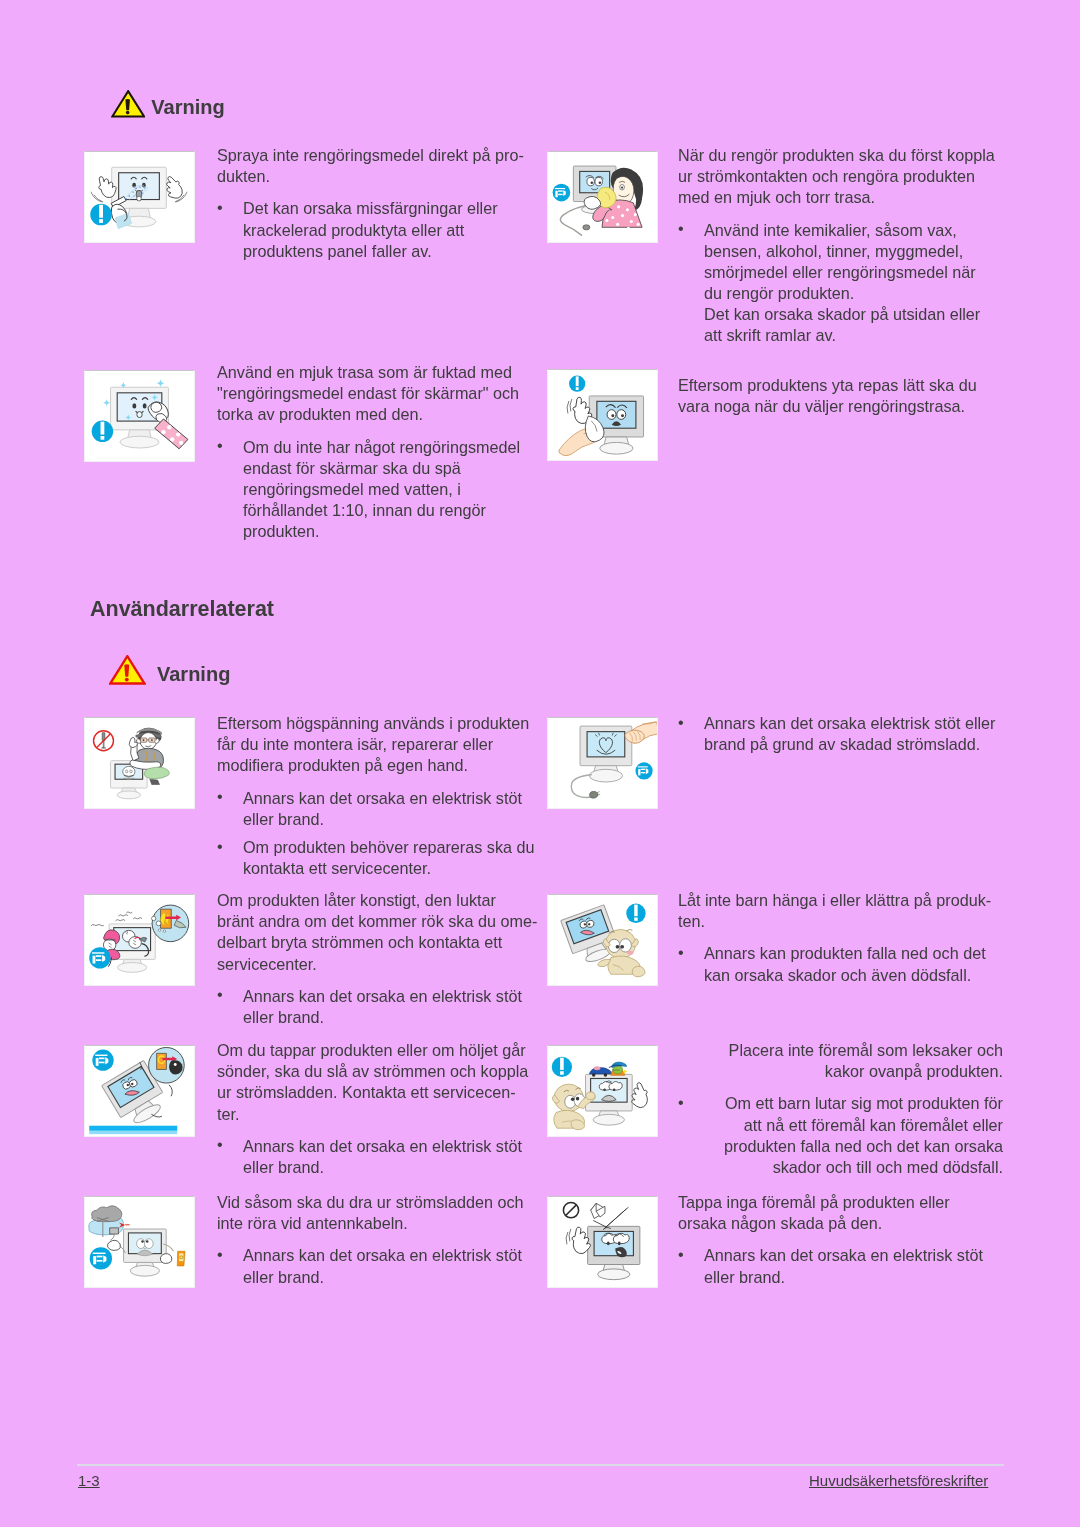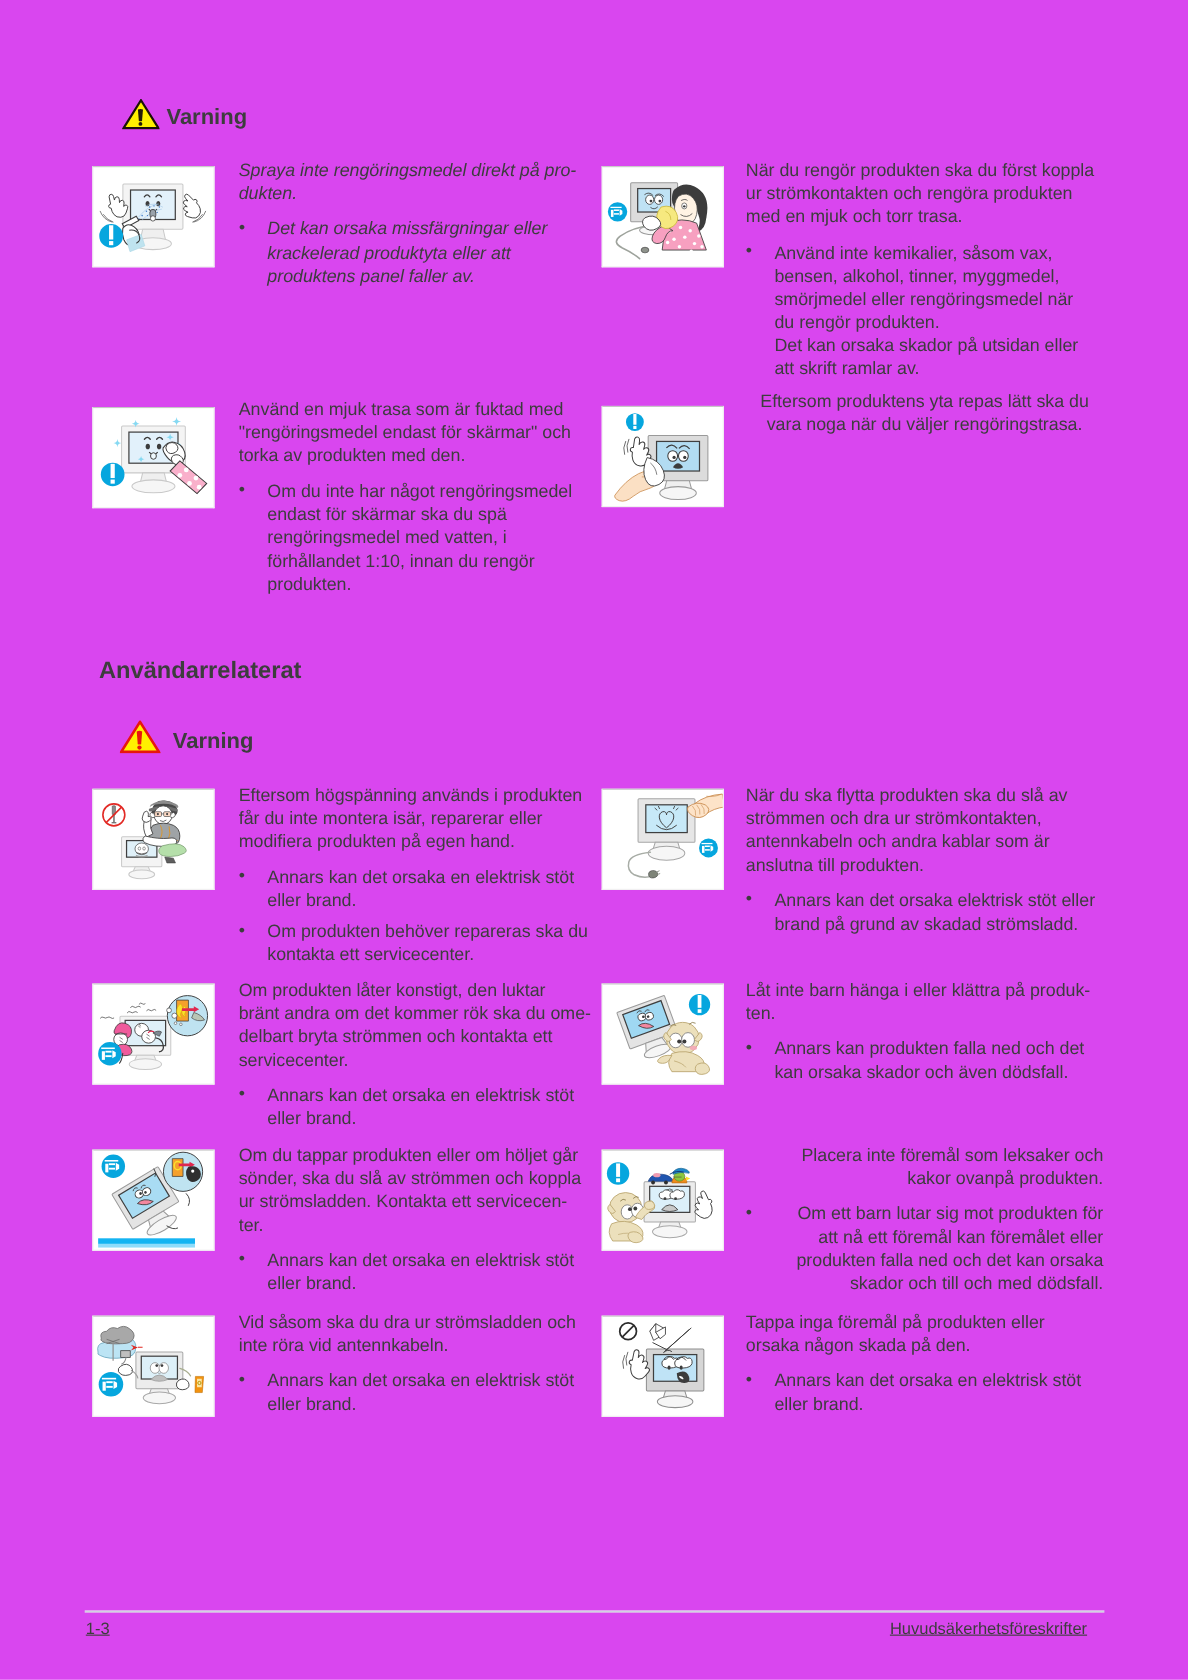--- a/index.html
+++ b/index.html
@@ -1,18 +1,18 @@
 <!DOCTYPE html>
 <html><head>
 <meta charset="utf-8">
 <style>
   html,body{margin:0;padding:0;background:#fff;}
   body{width:1080px;height:1527px;position:relative;overflow:hidden;
        font-family:"Liberation Sans",sans-serif;color:#3d3d3d;}
-  .page{position:absolute;left:0;top:0;width:1080px;height:1527px;background:#d946ef;}
+  .page{position:absolute;left:0;top:0;width:1080px;height:1527px;background:#f0abfc;}
   .warn-head{position:absolute;}
   .warn-head .tri{position:absolute;left:0;top:0;width:35px;height:29px;}
   .warn-head .lbl{position:absolute;left:41px;top:7px;font-size:20px;font-weight:bold;
                   color:#3d3d3d;line-height:20px;white-space:nowrap;}
   .sec-title{position:absolute;font-size:21.5px;font-weight:bold;color:#3d3d3d;
              line-height:21.5px;white-space:nowrap;}
   .ibox{position:absolute;background:#fff;box-sizing:border-box;
         border:1px solid #f0f0f0;border-top-color:#c6c6c6;}
   .ibox svg{display:block;width:100%;height:100%;}
   .txt{position:absolute;font-size:16.2px;line-height:21.1px;color:#3d3d3d;}
@@ -98,21 +98,21 @@
         </g>
         <path d="M 101 44 q -3 5 -9 7" fill="none" stroke="#3c3c3c" stroke-width="0.60" stroke-linecap="round"></path>
         <path d="M 104 41 q -3 8 -11 10" fill="none" stroke="#3c3c3c" stroke-width="0.60" stroke-linecap="round"></path>
         <g>
           <circle cx="16.20" cy="63.90" r="11.05" fill="#06a6de"></circle>
           <rect x="14.24" y="53.95" width="3.92" height="13.26" fill="#fff"></rect>
           <rect x="14.24" y="68.65" width="3.92" height="3.81" fill="#fff"></rect>
         </g>
       </svg>
     </div>
-  <div class="txt" style="left:217px;top:145.3px;width:325px;font-style:italic;">
+  <div class="txt" style="left:217px;top:145.3px;width:325px;">
     <p class="para"><span>Spraya inte rengöringsmedel direkt på pro-</span><br><span>dukten.</span></p>
     <ul>
       <li><span class="bul">•</span><span>Det kan orsaka missfärgningar eller</span><br><span>krackelerad produktyta eller att</span><br><span>produktens panel faller av.</span></li>
     </ul>
   </div>
   <div class="ibox" style="left:547px;top:151px;width:111px;height:92px;">
       <svg viewBox="0 0 111 92">
         <g transform="translate(47.50 32.50) scale(1.000)">
           <rect x="-21.80" y="-18.15" width="43.60" height="36.30" rx="1.0" fill="#dcdcdc" stroke="#9a9a9a" stroke-width="0.95"></rect>
           <rect x="-15.30" y="-12.65" width="30.60" height="21.80" fill="#bfe2f4" stroke="#3f3f3f" stroke-width="1.14"></rect>
@@ -247,21 +247,21 @@
         <path d="M 24 30 q -3 6 -1 12" fill="none" stroke="#3c3c3c" stroke-width="0.70" stroke-linecap="round"></path>
         <path d="M 21 32 q -3 6 -1 12" fill="none" stroke="#3c3c3c" stroke-width="0.70" stroke-linecap="round"></path>
         <path d="M 11 82 q 10 -14 22 -20 q 8 -4 14 -1 q 6 3 4 8 q -2 5 -9 7 q -8 2 -14 7 q -7 6 -13 4 q -5 -2 -4 -5 z" fill="#fbe0c4" stroke="#c98b4e" stroke-width="0.75"></path>
         <path d="M 36 65 q 7 -1 10 4" fill="none" stroke="#c98b4e" stroke-width="0.6"></path>
         <path d="M 38 61 q 7 -1 10 4" fill="none" stroke="#c98b4e" stroke-width="0.6"></path>
         <path d="M 40 57.5 q 7 -1 10 4" fill="none" stroke="#c98b4e" stroke-width="0.6"></path>
         <path d="M 41 47 q 11 2 15 12 q 3.4 9 -4 13 q -8.4 4.4 -12.4 -4.4 q -4 -9 1.4 -20.6 z" fill="#fff" stroke="#3c3c3c" stroke-width="0.85"></path>
         <path d="M 44 52 q 5 4 6 11" fill="none" stroke="#3c3c3c" stroke-width="0.6"></path>
       </svg>
     </div>
-  <div class="txt" style="left:678px;top:355px;width:325px;text-align:center;">
+  <div class="txt" style="left:678px;top:375px;width:325px;">
     <p class="para"><span>Eftersom produktens yta repas lätt ska du</span><br><span>vara noga när du väljer rengöringstrasa.</span></p>
   </div>
   <div class="ibox" style="left:84px;top:717px;width:111px;height:92px;">
       <svg viewBox="0 0 111 92">
         <g transform="translate(44.60 57.60) scale(1.000)">
           <rect x="-18.70" y="-14.00" width="37.40" height="28.00" rx="1.0" fill="#f4f4f4" stroke="#c9c9c9" stroke-width="0.95"></rect>
           <rect x="-14.10" y="-10.40" width="28.20" height="15.40" fill="#dff0f8" stroke="#3f3f3f" stroke-width="1.14"></rect>
           <g transform="translate(0 -2.70)">
             <g transform="translate(0.00 0.00) scale(0.780)">
               <ellipse cx="0" cy="0" rx="8.0" ry="7.0" fill="#fff" stroke="#3c3c3c" stroke-width="0.8"></ellipse>
@@ -340,21 +340,20 @@
         </g>
         <path d="M 111 4 q -16 1 -26 9 q -6 5 -2 10 q 5 5 12 0 q 8 -6 18 -7 z" fill="#fde3c8" stroke="#c98b4e" stroke-width="0.8"></path>
         <path d="M 79 16 q 8 -6 16 -2 q 6 4 1 9 q -6 5 -13 1 q -6 -4 -4 -8 z" fill="#fde3c8" stroke="#c98b4e" stroke-width="0.8"></path>
         <path d="M 83 15 q 4 4 3 9" fill="none" stroke="#c98b4e" stroke-width="0.55"></path>
         <path d="M 87 14 q 4 4 3 9" fill="none" stroke="#c98b4e" stroke-width="0.55"></path>
         <path d="M 91 13.5 q 4 4 3 9" fill="none" stroke="#c98b4e" stroke-width="0.55"></path>
         <path d="M 96 6 q 8 1 14 -2" fill="none" stroke="#c98b4e" stroke-width="0.55"></path>
       </svg>
     </div>
   <div class="txt" style="left:678px;top:713.3px;width:325px;">
-    <p class="para"><span>När du ska flytta produkten ska du slå av</span><br><span>strömmen och dra ur strömkontakten,</span><br><span>antennkabeln och andra kablar som är</span><br><span>anslutna till produkten.</span></p>
     <ul>
       <li><span class="bul">•</span><span>Annars kan det orsaka elektrisk stöt eller</span><br><span>brand på grund av skadad strömsladd.</span></li>
     </ul>
   </div>
   <div class="ibox" style="left:84px;top:894px;width:111px;height:92px;">
       <svg viewBox="0 0 111 92">
         <g transform="translate(48.00 47.70) scale(1.000)">
           <rect x="-23.60" y="-18.15" width="47.20" height="36.30" rx="1.0" fill="#f4f4f4" stroke="#c9c9c9" stroke-width="0.95"></rect>
           <rect x="-18.80" y="-14.35" width="37.60" height="23.50" fill="#dff0f8" stroke="#3f3f3f" stroke-width="1.14"></rect>
           <g transform="translate(0 -2.60)">

